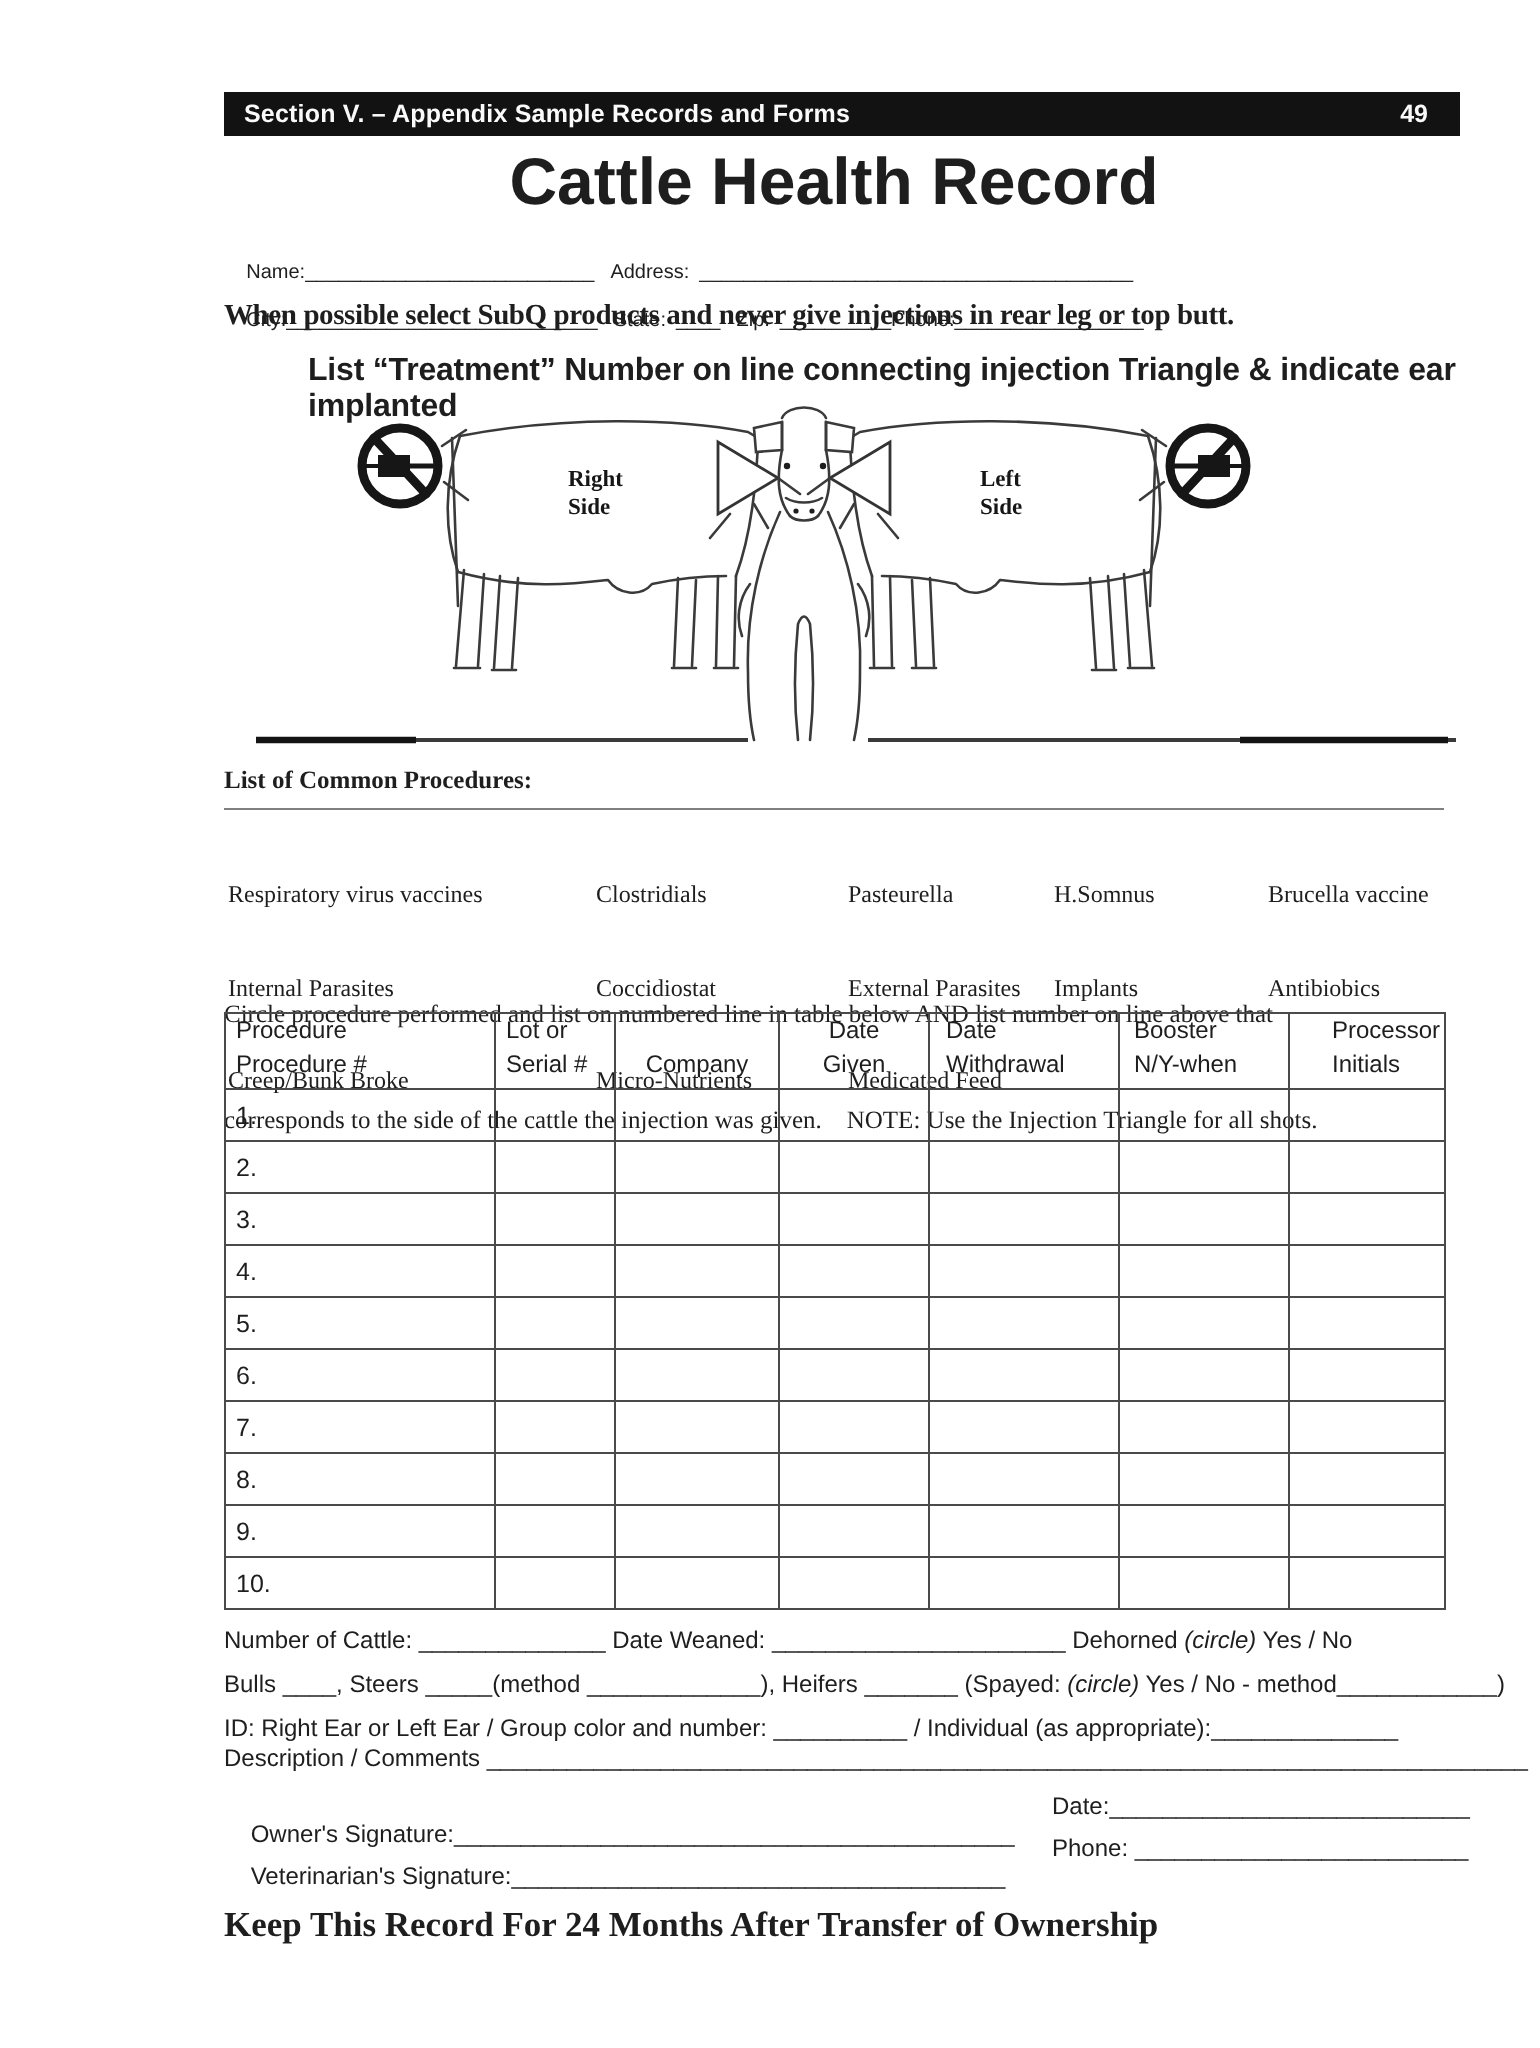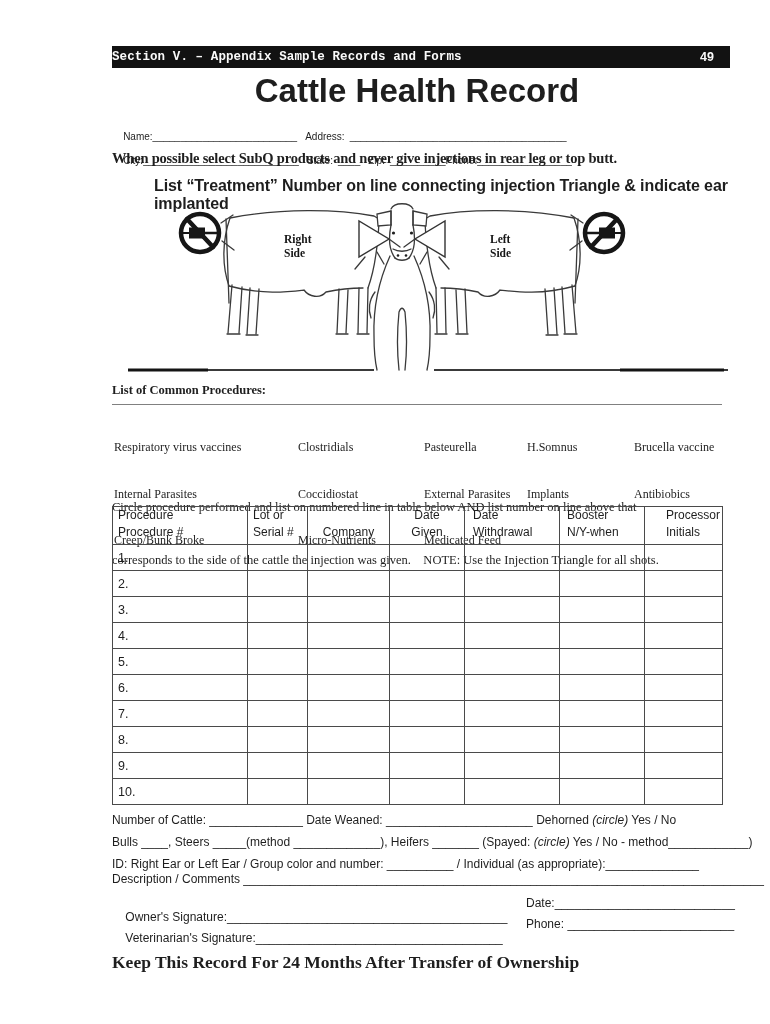--- a/index.html
+++ b/index.html
@@ -3,21 +3,21 @@
 <meta charset="utf-8">
 <style>
   html,body{margin:0;padding:0;background:#fff;}
   .page{position:relative;width:770px;height:1024px;background:#fff;overflow:hidden;
         font-family:"Liberation Sans",sans-serif;color:#1e1e1e;}
   .abs{position:absolute;}
   
   .hbar{left:112px;top:46px;width:618px;height:22px;background:#121212;color:#fafafa;
         display:flex;justify-content:space-between;align-items:center;
         font-size:12.5px;font-weight:bold;padding:0;box-sizing:border-box;}
-  .hbar .sec{letter-spacing:.1px;font-family:Liberation Mono, monospace;}
+  .hbar .sec{padding-left:10px;letter-spacing:.1px;}
   .hbar .pg{padding-right:16px;}
   
   .title{left:112px;top:72px;width:610px;text-align:center;font-size:33px;font-weight:bold;margin:0;}
   
   .idline{left:112px;width:616px;font-size:10px;white-space:pre;line-height:18px;}
   .bl{letter-spacing:0;}
   .g8{margin-left:8px;} .g5{margin-left:5px;}
   
   .warn{left:112px;top:150px;width:616px;font-family:"Liberation Serif",serif;
         font-weight:bold;font-size:14.5px;letter-spacing:-.2px;}

